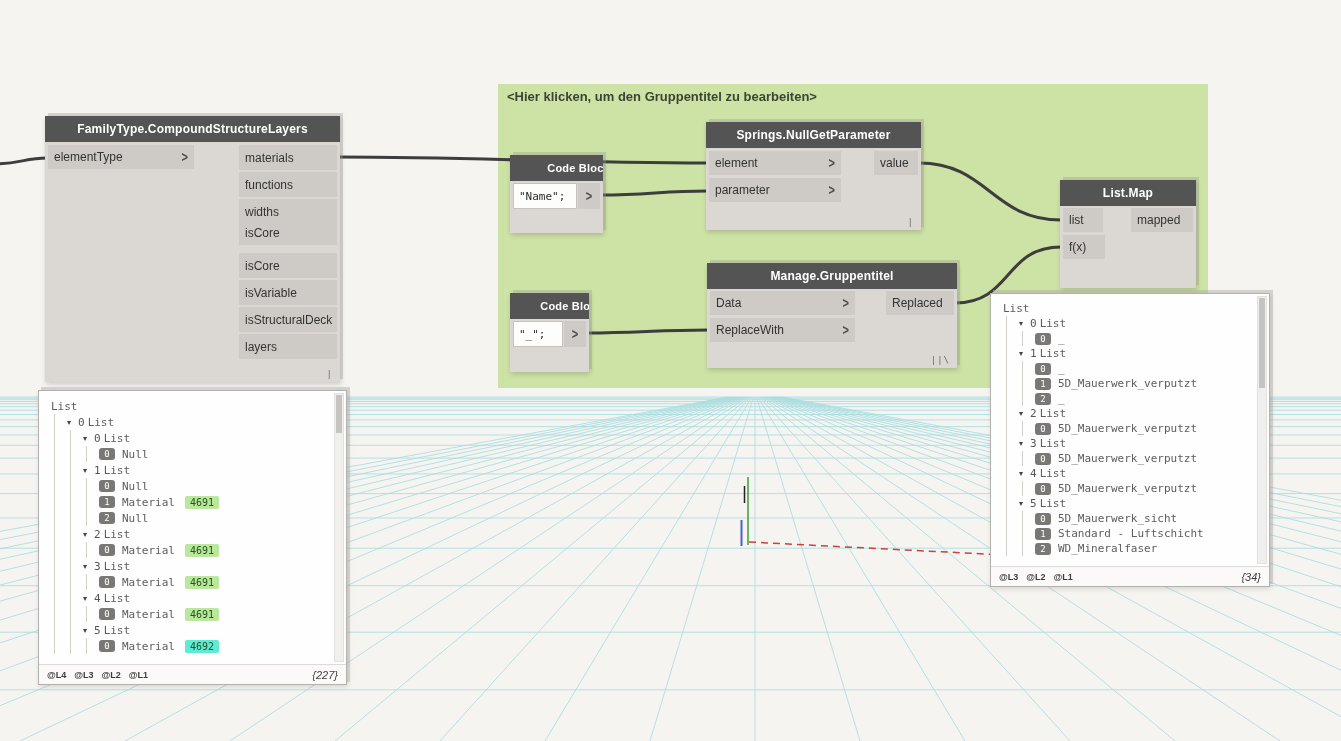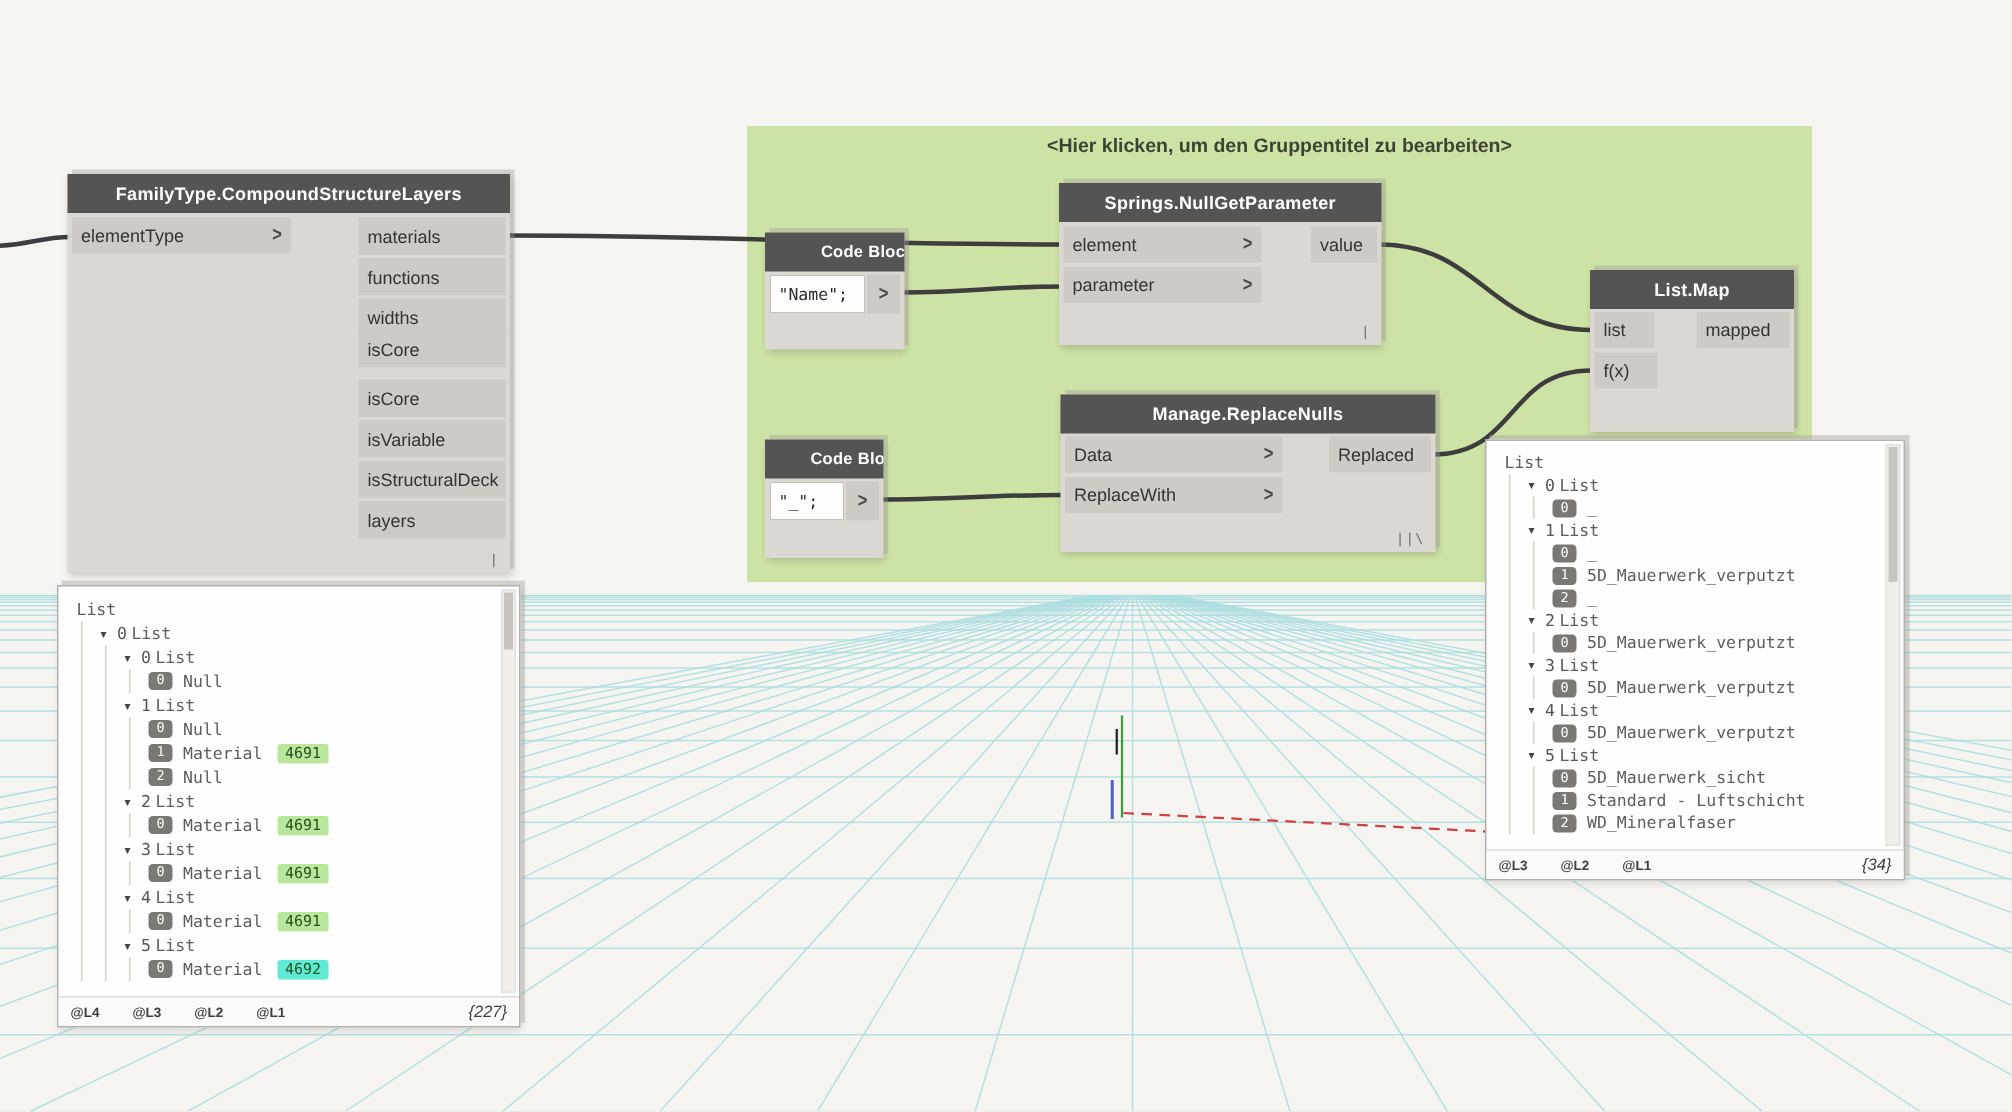--- a/index.html
+++ b/index.html
@@ -45,21 +45,21 @@
   .guide{position:absolute;top:0;bottom:0;width:0;border-left:1px solid #d2cfcb;}
   .tri{font-size:8px;color:#444;margin-right:2px;width:9px;display:inline-block;font-family:"DejaVu Sans",sans-serif;}
   .idxplain{font-size:11px;color:#555;margin-right:3px;}
   .badge{display:inline-block;background:#7a7875;color:#fff;font-size:9px;line-height:12px;
          min-width:8px;padding:0 4px;border-radius:3px;text-align:center;margin-right:7px;}
   .gbadge{display:inline-block;background:#b9e79b;color:#23531f;font-size:10px;line-height:13px;
           padding:0 5px;border-radius:2px;margin-left:10px;}
   .val{font-size:11px;color:#5d5d5d;}
   .pfooter{position:absolute;left:0;right:0;bottom:0;height:20px;border-top:1px solid #dddbd7;
            display:flex;align-items:center;padding:0 8px;box-sizing:border-box;background:#fbfaf9;}
-  .levels{display:flex;gap:22px;font-size:9px;font-weight:700;color:#3e3e3e;font-family:"Liberation Sans",sans-serif;}
+  .levels{display:flex;gap:8px;font-size:9px;font-weight:700;color:#3e3e3e;font-family:"Liberation Sans",sans-serif;}
   .count{margin-left:auto;font-style:italic;font-size:11px;color:#3e3e3e;font-family:"Liberation Sans",sans-serif;}
   .scrollbar{position:absolute;top:2px;right:2px;bottom:22px;width:8px;background:#f1efec;border:1px solid #e3e1dd;}
   .thumb{position:absolute;top:1px;left:1px;right:1px;background:#c6c4c0;}
 </style>
 </head>
 <body>
 
 <div id="canvas">
 
   <svg id="bg-svg" width="1341" height="741">
@@ -122,21 +122,21 @@
         <line x1="779.0687679083095" y1="397" x2="2435" y2="741" stroke="#a9dde0" stroke-width="1" opacity="0.85"></line>
         <line x1="780.5730659025788" y1="397" x2="2540" y2="741" stroke="#a9dde0" stroke-width="1" opacity="0.85"></line>
         <line x1="782.0773638968482" y1="397" x2="2645" y2="741" stroke="#a9dde0" stroke-width="1" opacity="0.85"></line>
       </g>
     <line id="axis-green" x1="748" y1="477" x2="748" y2="545" stroke-width="1.5" stroke="#3f9b3f"></line>
     <line id="axis-dark" x1="744.5" y1="486" x2="744.5" y2="503" stroke-width="1.5" stroke="#222222"></line>
     <line id="axis-blue" x1="741.5" y1="520" x2="741.5" y2="546" stroke-width="2" stroke="#4a63c8"></line>
     <line id="axis-red" x1="749" y1="542" x2="1240" y2="567" stroke-width="1.5" stroke-dasharray="7 5" stroke="#cc4040"></line>
   </svg>
 
-  <div class="group" id="group-box" style="background: rgb(205, 226, 165); text-align: center;">
+  <div class="group" id="group-box" style="background: rgb(205, 226, 165);">
     <div class="gtitle">&lt;Hier klicken, um den Gruppentitel zu bearbeiten&gt;</div>
   </div>
 
   <svg id="wires" width="1341" height="741">
     <path d="M -6 164 C 18 164, 26 158, 47 158" stroke="#3d3d3d"></path>
     <path d="M 338 157 C 480 157, 565 163, 707 163" stroke="#3d3d3d"></path>
     <path d="M 601 195 C 648 195, 662 191, 708 191" stroke="#3d3d3d"></path>
     <path d="M 919 163 C 988 163, 992 220, 1061 220" stroke="#3d3d3d"></path>
     <path d="M 587 333 C 636 333, 658 330, 708 330" stroke="#3d3d3d"></path>
     <path d="M 955 303 C 1012 303, 1004 247, 1061 247" stroke="#3d3d3d"></path>
@@ -187,21 +187,21 @@
 
   <div class="node" style="left:510px;top:293px;width:79px;height:79px">
     <div class="nheader small">Code Block</div>
     <div class="codearea" style="left:3px;top:28px;width:50px;height:26px">"_";</div>
     <div class="port cbport" style="right:3px;top:28px;width:22px;height:26px">
       <span class="chev">&gt;</span>
     </div>
   </div>
 
   <div class="node" style="left:707px;top:263px;width:250px;height:105px">
-    <div class="nheader">Manage.ReplaceNulls</div>
+    <div class="nheader">Manage.Gruppentitel</div>
     <div class="port" style="left:3px;top:28px;width:145px;height:24px">
       <span class="plabel">Data</span>
       <span class="chev">&gt;</span>
     </div>
     <div class="port" style="left:3px;top:55px;width:145px;height:24px">
       <span class="plabel">ReplaceWith</span>
       <span class="chev">&gt;</span>
     </div>
     <div class="port" style="right:3px;top:28px;width:68px;height:24px">
       <span class="plabel">Replaced</span>

